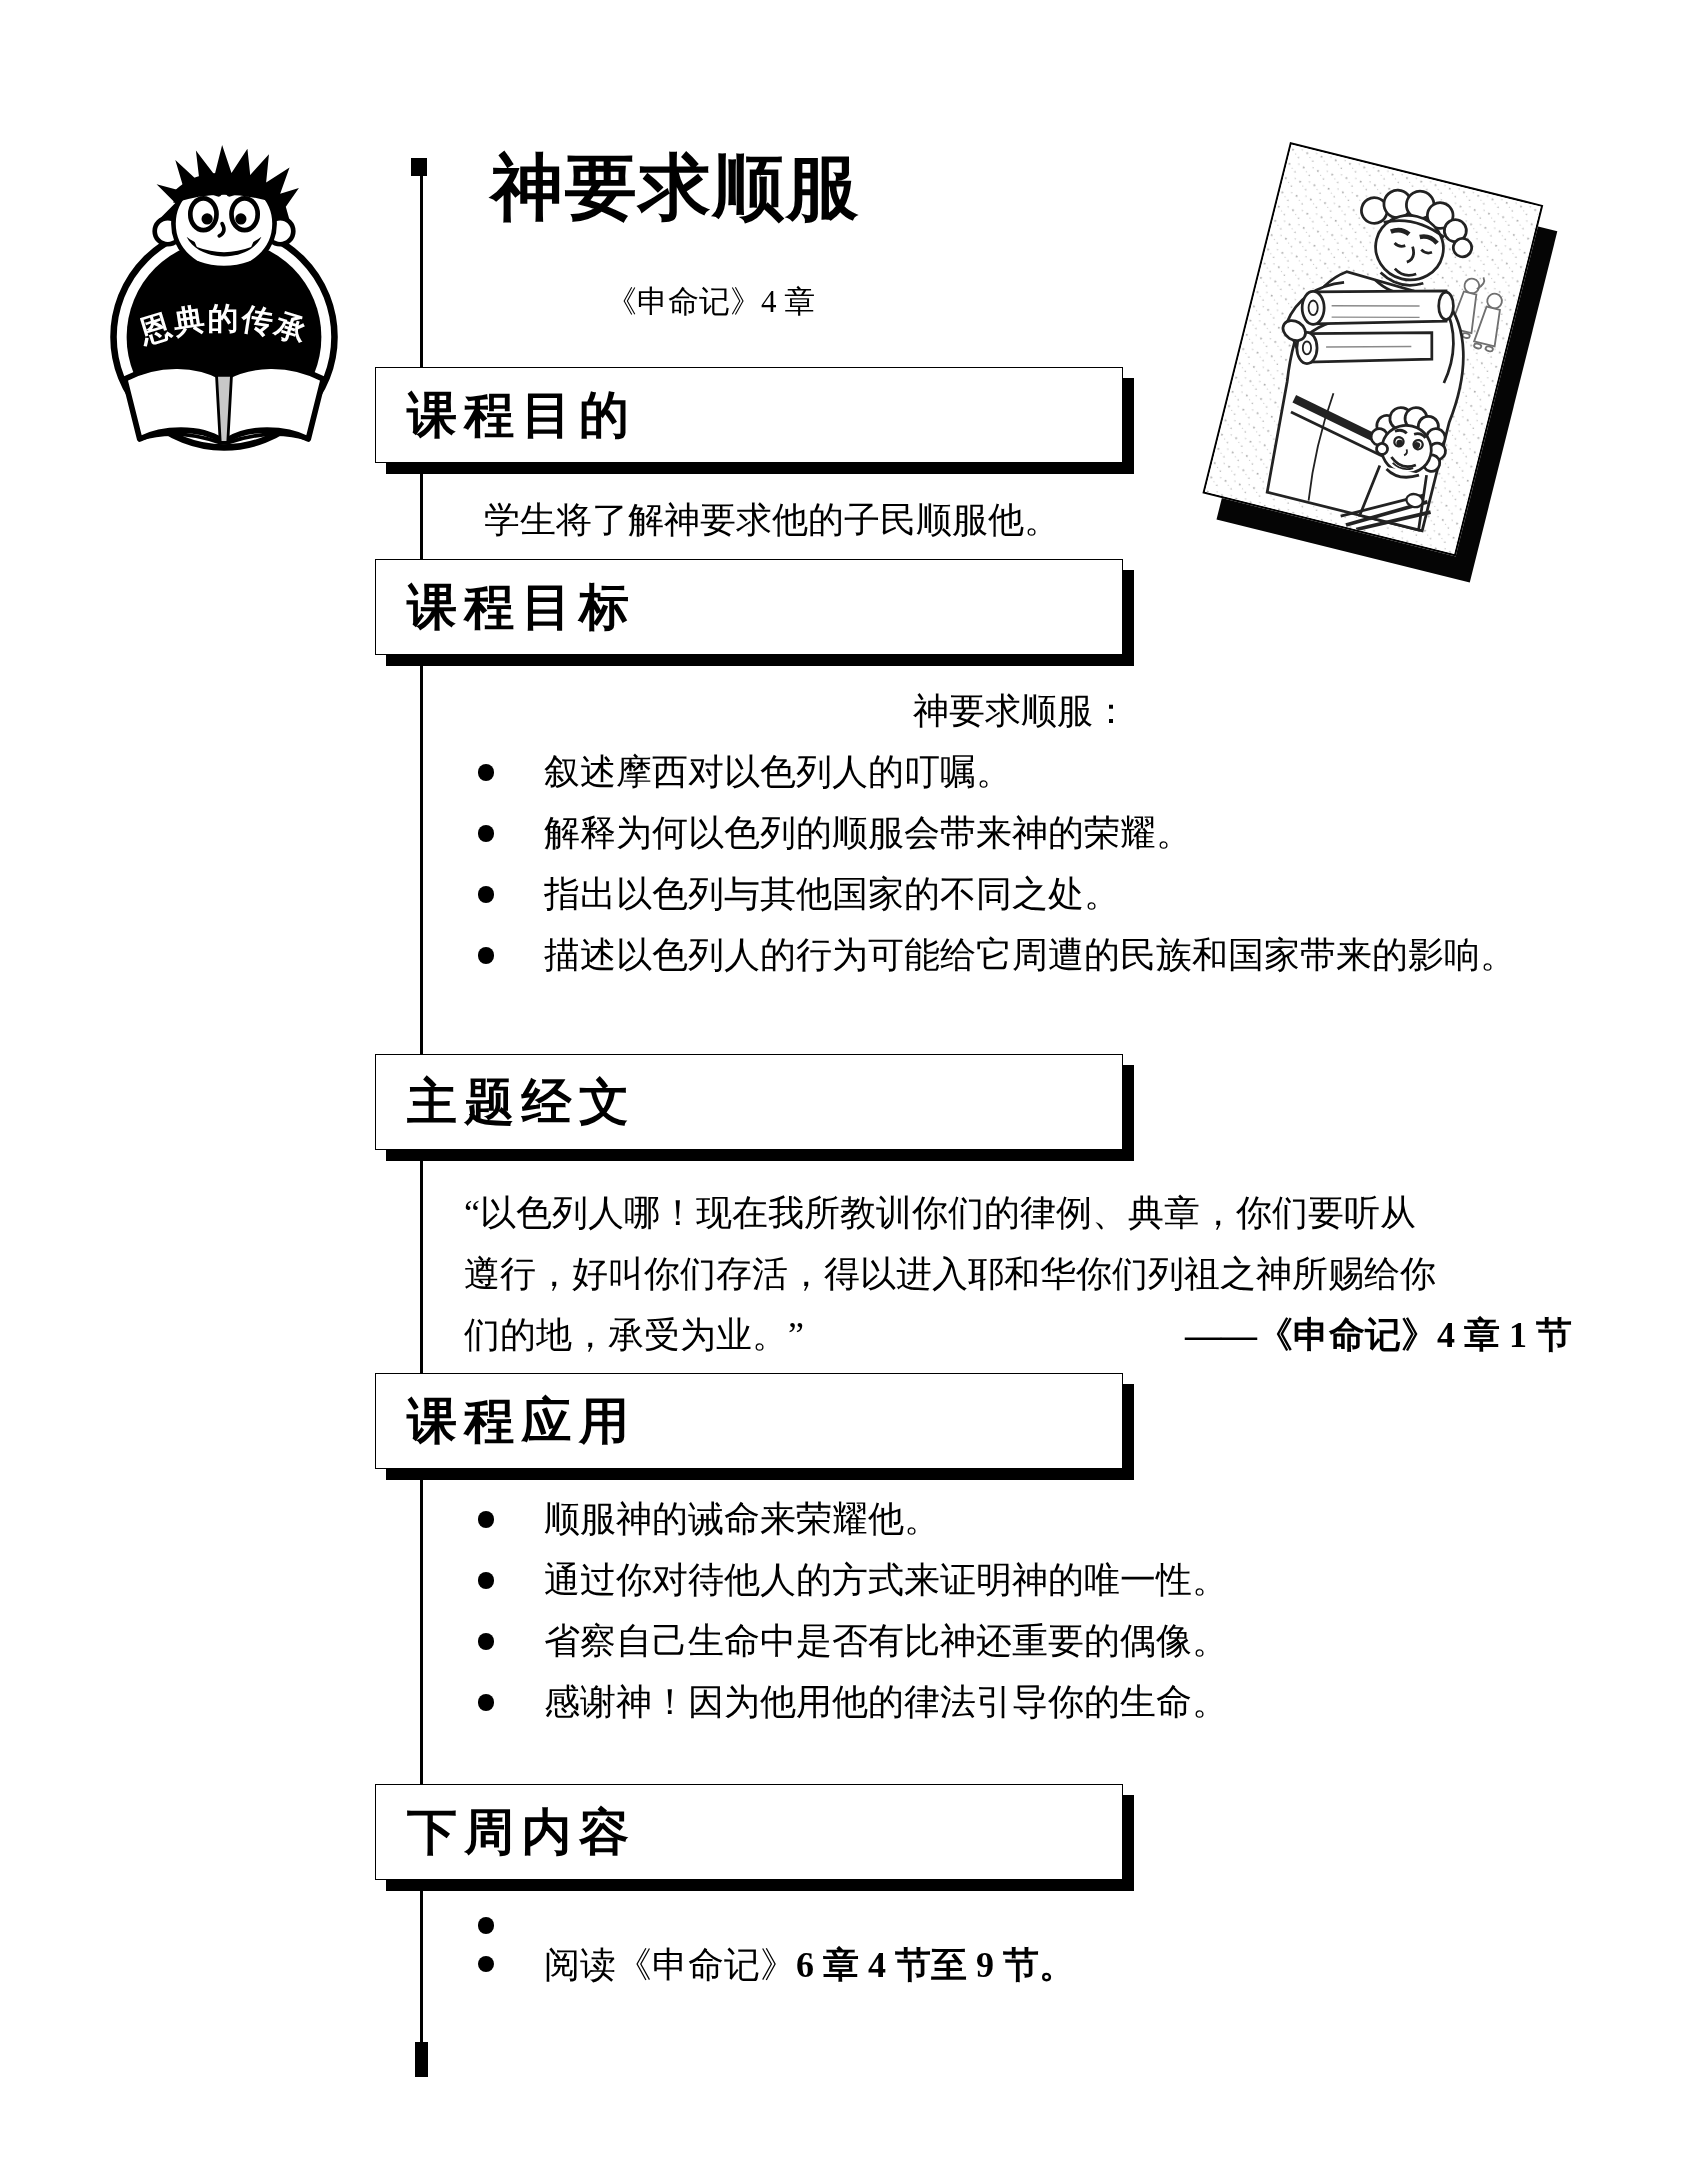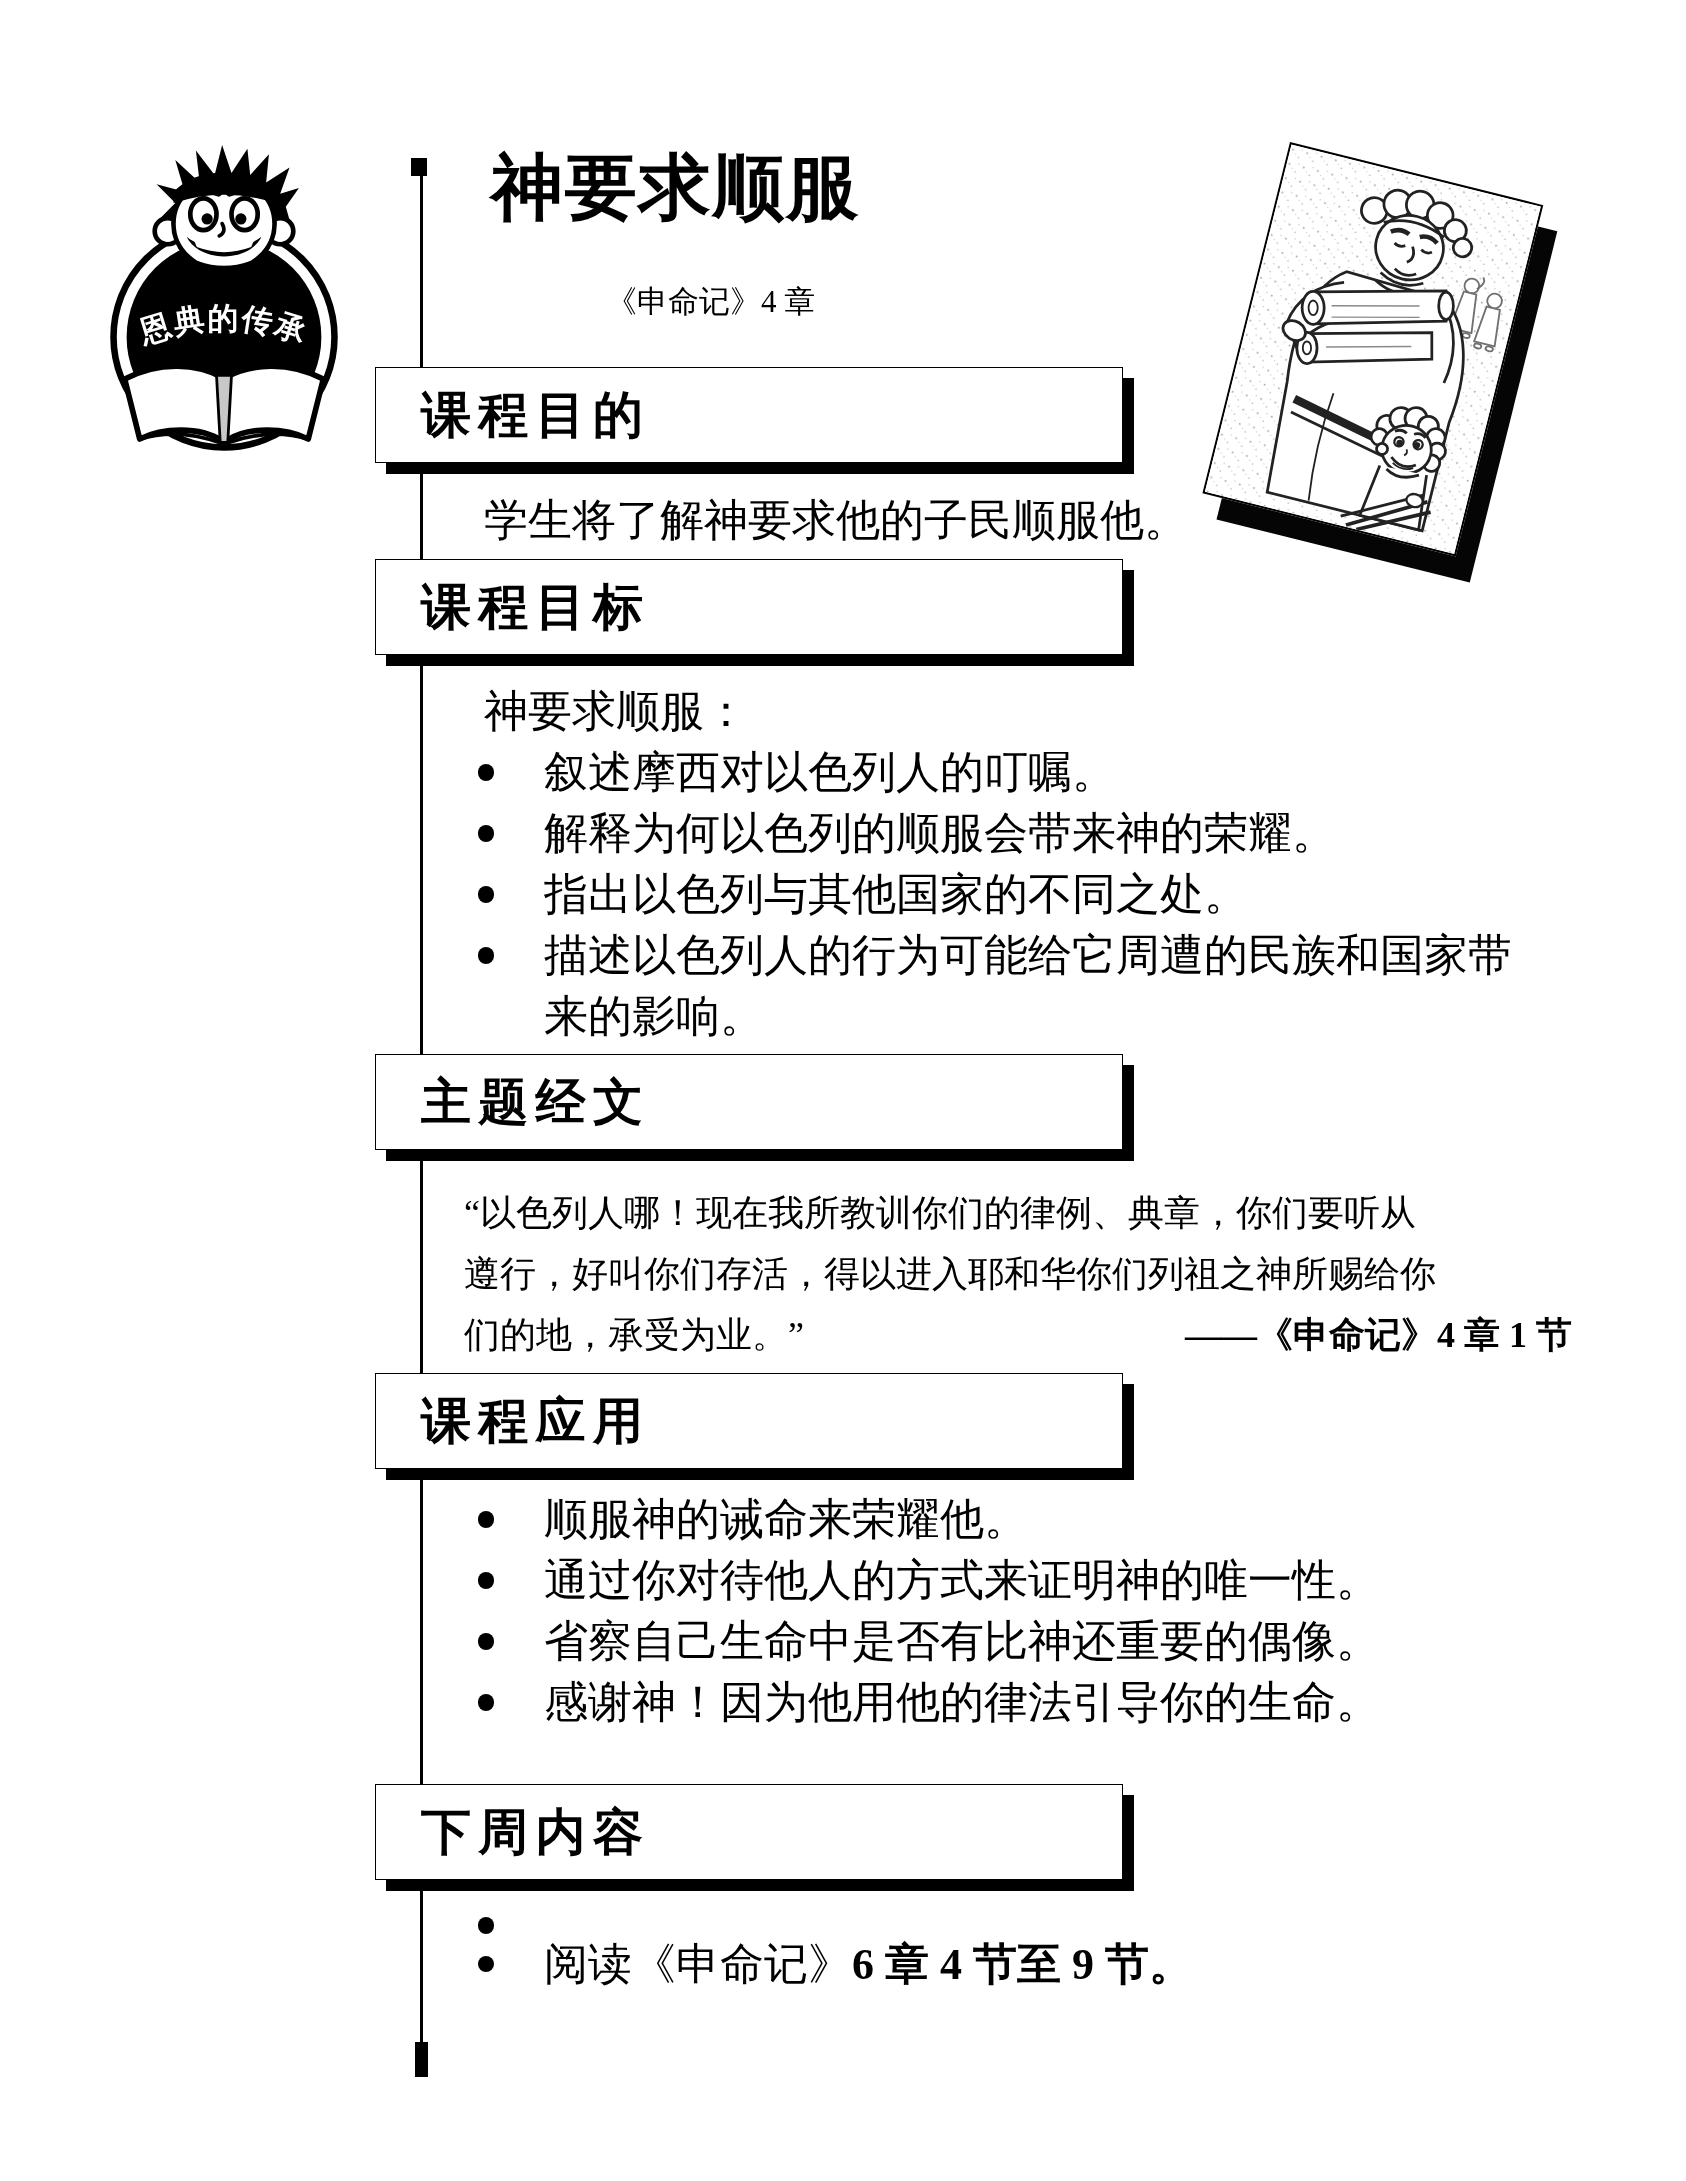--- a/index.html
+++ b/index.html
@@ -33,31 +33,31 @@
     transform:rotate(14deg); transform-origin:0 0;
     background:#fff; border:2.8px solid #000; box-shadow:20px 22px 0 #050505;
     z-index:2;
   }
   .card svg { width:100%; height:100%; display:block; }
 
   
   .hbox {
     position:absolute; left:375px; width:748px; height:96px; box-sizing:border-box;
     background:#fff; border:1.8px solid #000; box-shadow:11px 11px 0 #000;
-    display:flex; align-items:center; padding-left:45px; z-index:3;
+    display:flex; align-items:center; padding-left:31px; z-index:3;
   }
   .hbox .htext { font-size:50px; font-weight:bold; letter-spacing:7.3px; }
   #hb-purpose     { top:367px; }
   #hb-objectives  { top:559px; }
   #hb-scripture   { top:1054px; }
   #hb-application { top:1373px; }
   #hb-nextweek    { top:1784px; }
 
   
-  .bodytext { font-size:44px; line-height:61px; z-index:2; }
+  .bodytext { font-size:36px; line-height:61px; z-index:2;text-align:center; }
   .p-purpose  { position:absolute; left:484px; top:490px; }
   .obj-block  { position:absolute; left:484px; top:681px; width:1074px; }
   .app-block  { position:absolute; left:484px; top:1489px; width:1074px; }
   .next-block { position:absolute; left:484px; top:1895px; width:1074px; line-height:62px; }
 
   .brow  { display:flex; align-items:flex-start; }
   .bdot  { flex:0 0 16.5px; width:16.5px; height:16.5px; border-radius:50%; background:#000; margin-left:-6.4px; margin-top:22px; }
   .btext { margin-left:50px; }
   .btext.wraplim { max-width:987px; }
   .bold  { font-weight:bold; }

